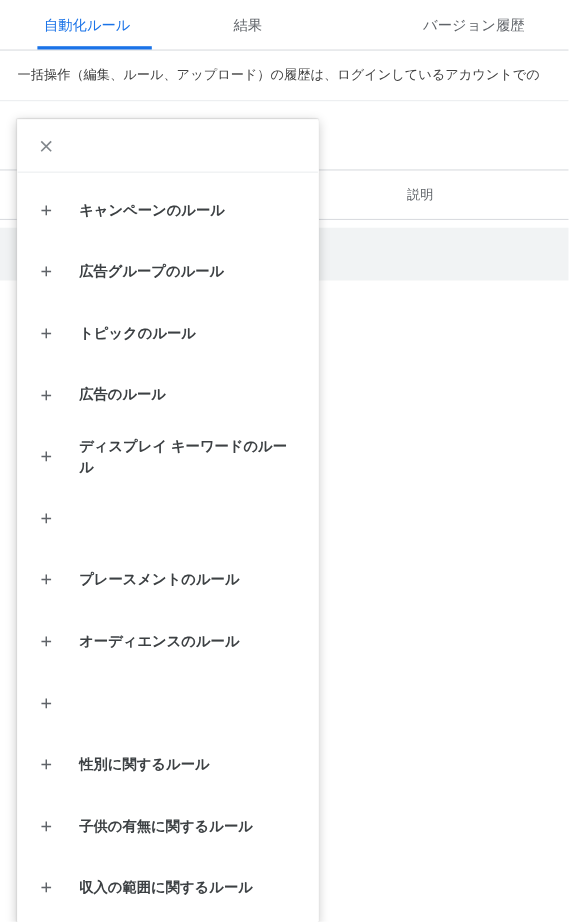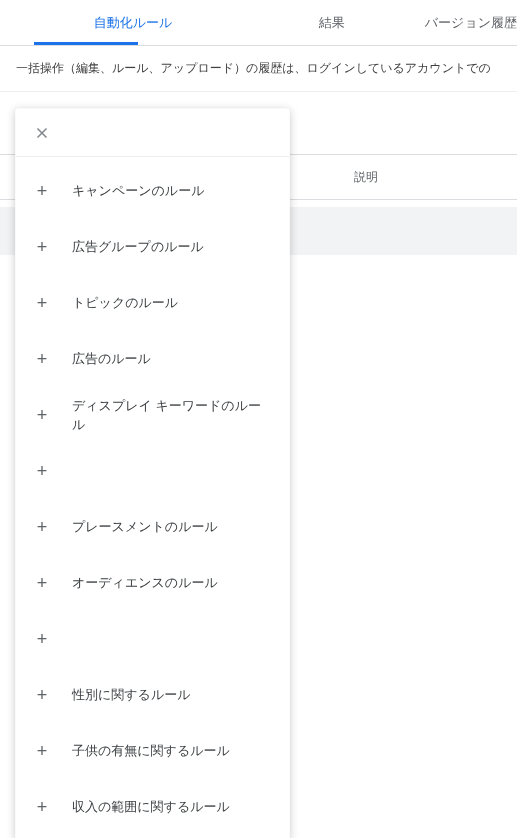--- a/index.html
+++ b/index.html
@@ -18,21 +18,21 @@
     .tabs {
       display: flex;
       border-bottom: 1px solid #dadce0;
       height: 46px;
       align-items: stretch;
     }
     .tab {
       flex: 1;
       display: flex;
       align-items: center;
-      justify-content: flex-end;
+      justify-content: flex-start;
       font-size: 13px;
       color: #5f6368;
       cursor: pointer;
       position: relative;
       padding-left: 40px;
     }
     .tab.active {
       color: #1a73e8;
     }
     .tab.active::after {
@@ -58,21 +58,21 @@
     }
     .table-header {
       position: relative;
       height: 46px;
       border-top: 1px solid #dadce0;
       border-bottom: 1px solid #dadce0;
       margin-top: 62px;
     }
     .table-header .col-desc {
       position: absolute;
-      left: 354px;
+      left: 370px;
       top: 14px;
       font-size: 12px;
       color: #5f6368;
     }
     .scroll-hint {
       position: absolute;
       top: 207px;
       left: 0;
       right: 0;
       height: 48px;
@@ -126,20 +126,21 @@
       margin-right: 20px;
       display: flex;
       align-items: center;
       justify-content: center;
       flex-shrink: 0;
     }
     .menu-label {
       font-size: 13px;
       color: #3c4043;
       line-height: 1.5;
+      font-weight: bold;
     }
   </style>
 </head>
 <body>
 
 <div class="tabs">
   <div class="tab active">
     <span>自動化ルール</span>
   </div>
   <div class="tab">

